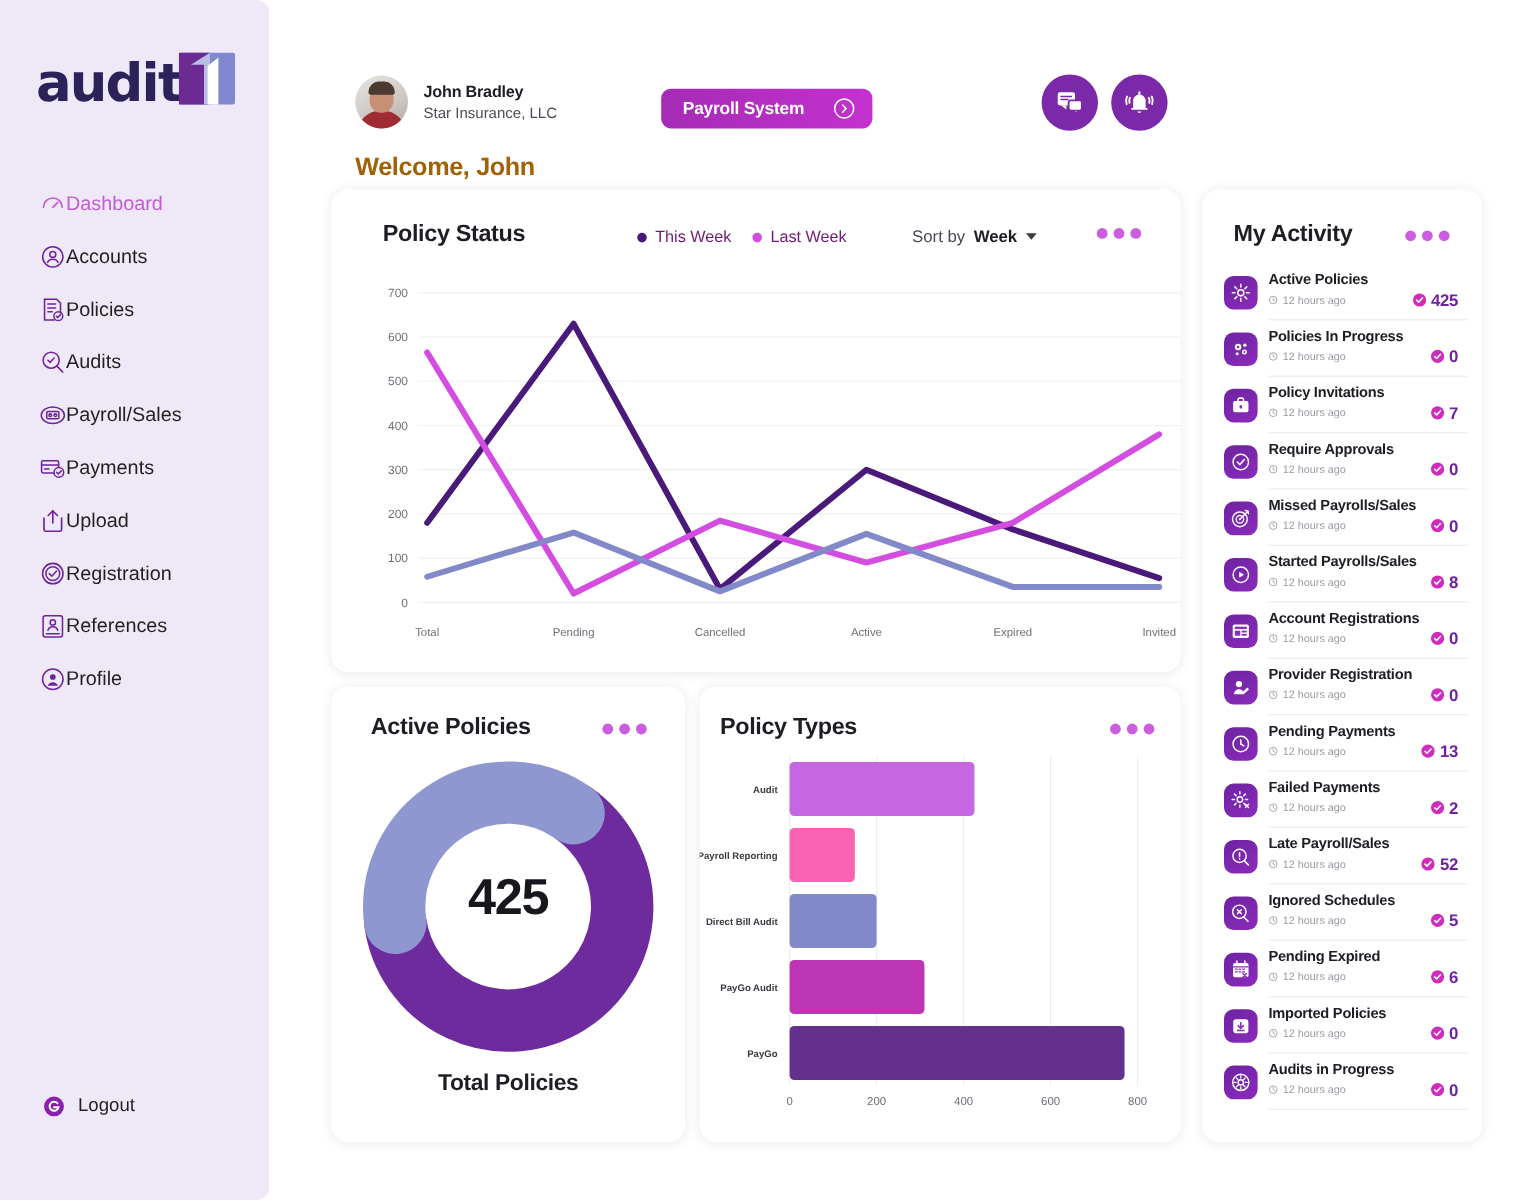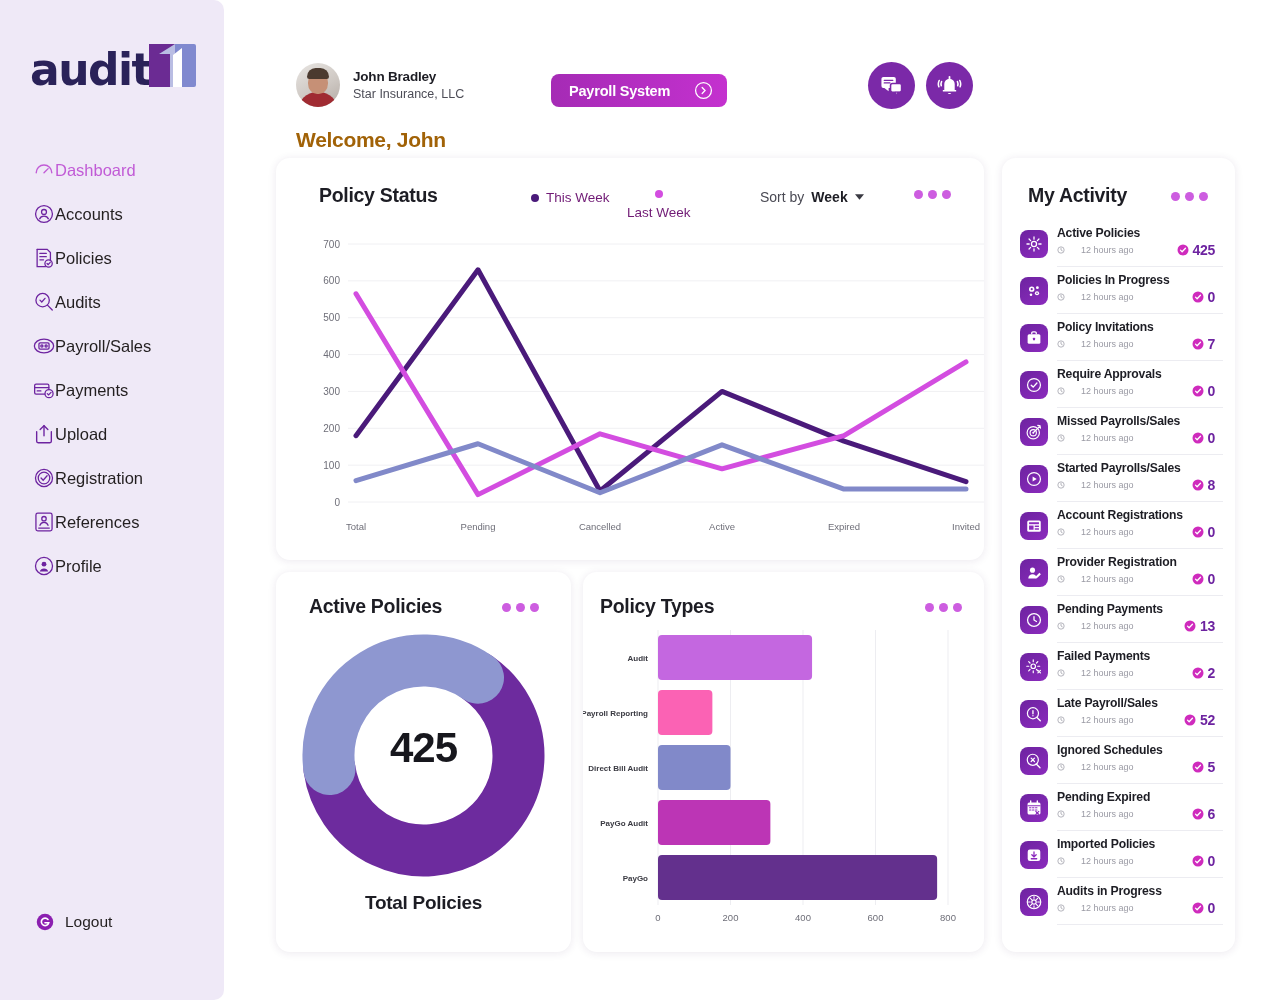--- a/index.html
+++ b/index.html
@@ -96,21 +96,21 @@
   .card { position:absolute; background:#fff; border-radius:14px; box-shadow:0 1px 9px rgba(60,30,90,0.10); }
   .card-title { font-size:19.5px; font-weight:700; color:#1d1d24; letter-spacing:-0.3px; }
   .dots { display:flex; gap:5px; cursor:pointer; }
   .dots i { width:9px; height:9px; border-radius:50%; background:#cd5de0; display:block; }
 
   
   #policy-status-card { left:276px; top:158px; width:708px; height:402px; }
   #ps-title { position:absolute; left:33px; top:26px;margin-left:10px; }
   .legend { position:absolute; top:32px; display:flex; align-items:center; gap:7px; font-size:13.5px; color:#701a75; }
   #lg-this { left:255px; }
-  #lg-last { left:351px;flex-direction:column; }
+  #lg-last { left:351px; }
   .legend .sw { width:8px; height:8px; border-radius:50%; display:block; }
   #sortby { position:absolute; left:449px; top:31px; display:flex; align-items:center; gap:7px; font-size:14px; color:#4a4a54; cursor:pointer;margin-left:35px; }
   #sortby b { color:#1d1d24; font-weight:700; }
   #ps-dots { position:absolute; right:33px; top:32px; }
   #line-chart { position:absolute; left:0; top:62px; }
 
   
   #active-policies-card { left:276px; top:572px; width:295px; height:380px; }
   #ap-title { position:absolute; left:33px; top:23px; }
   #ap-dots { position:absolute; right:32px; top:31px; }
@@ -136,21 +136,21 @@
   #act-dots { position:absolute; right:27px; top:34px; }
   #act-list { position:absolute; left:18px; top:62px; right:12px; }
   .act-row { display:flex; align-items:center; gap:9px; height:47px; cursor:pointer; }
   .act-icon {
     width:28px; height:28px; flex:0 0 28px; border-radius:8px;
     background:linear-gradient(145deg,#6d23a0 0%,#8b2bbd 100%);
     display:flex; align-items:center; justify-content:center;
   }
   .act-body { flex:1; min-width:0; border-bottom:1px solid #ececf1; height:100%; display:flex; flex-direction:column; justify-content:center; padding-bottom:2px; }
   .act-name { font-size:12.2px; font-weight:700; color:#1d1d24; letter-spacing:-0.2px; white-space:nowrap; }
-  .act-sub { display:flex; align-items:center; gap:16px; margin-top:2px; }
+  .act-sub { display:flex; align-items:center; gap:4px; margin-top:2px; }
   .act-time { font-size:9px; color:#9a9aa4; white-space:nowrap; }
   .act-count { display:flex; align-items:center; gap:4px; margin-left:auto; padding-right:8px; }
   .chk { width:12px; height:12px; flex:0 0 12px; }
   .act-val { font-size:14px; font-weight:700; color:#6d23a0; letter-spacing:-0.3px; }
 
   svg { display:block; }
   .axis-lbl { font-family:"Liberation Sans", sans-serif; font-size:9.5px; fill:#6e6e78; }
   .axis-lbl-y { font-family:"Liberation Sans", sans-serif; font-size:10px; fill:#6e6e78; }
   .bar-lbl { font-family:"Liberation Sans", sans-serif; font-size:8px; fill:#3a3a42; font-weight:600; }
 </style>

